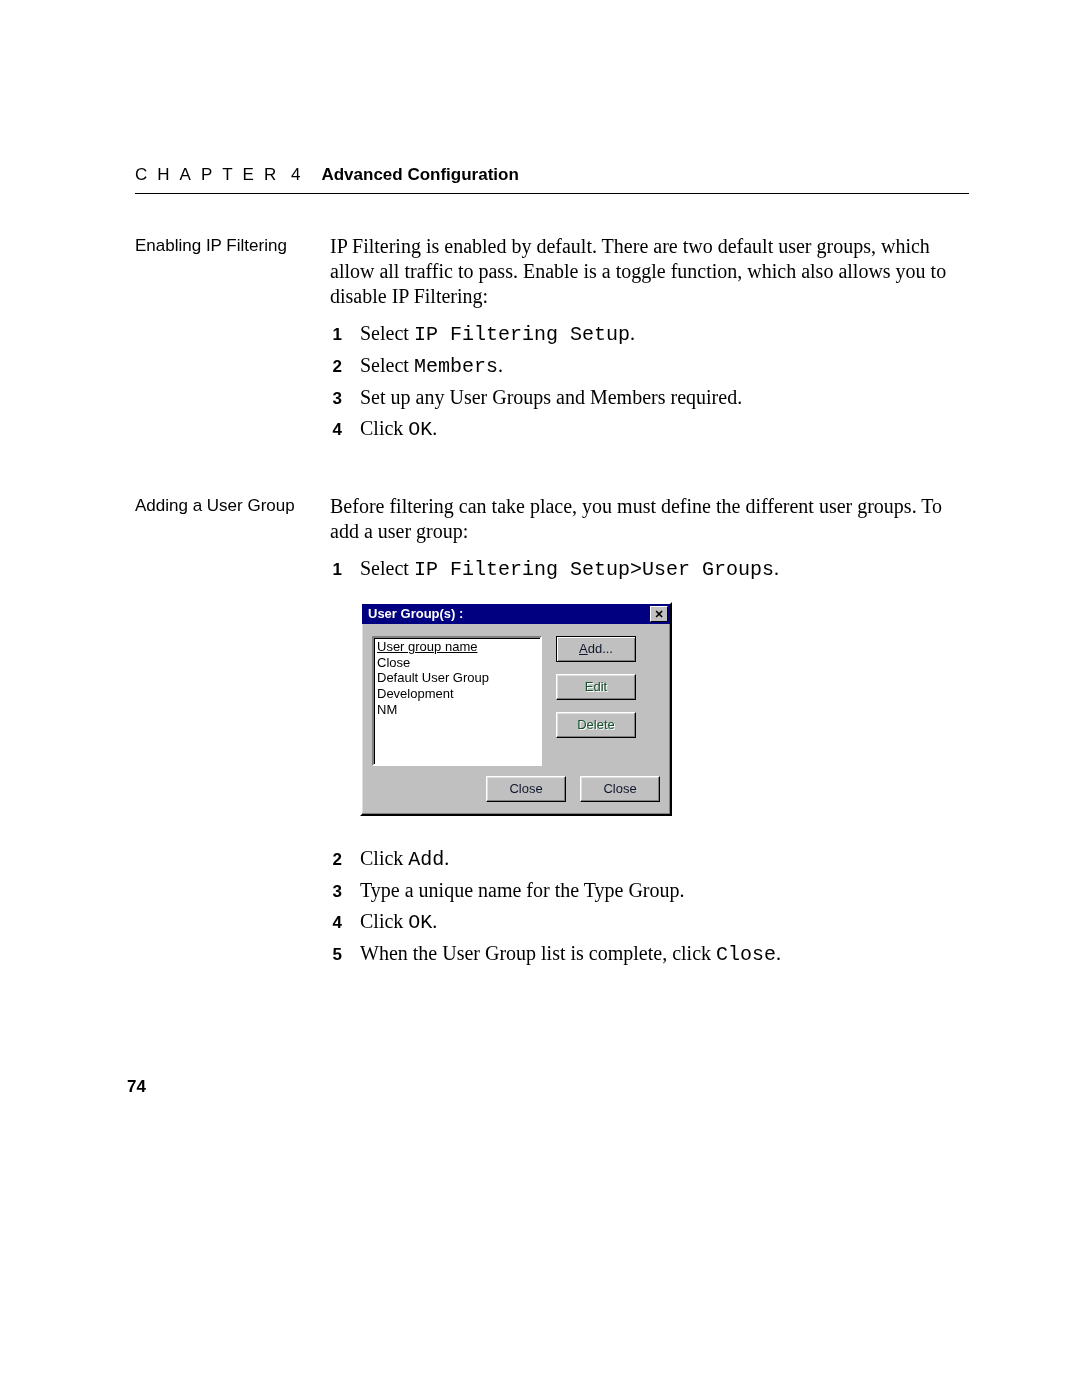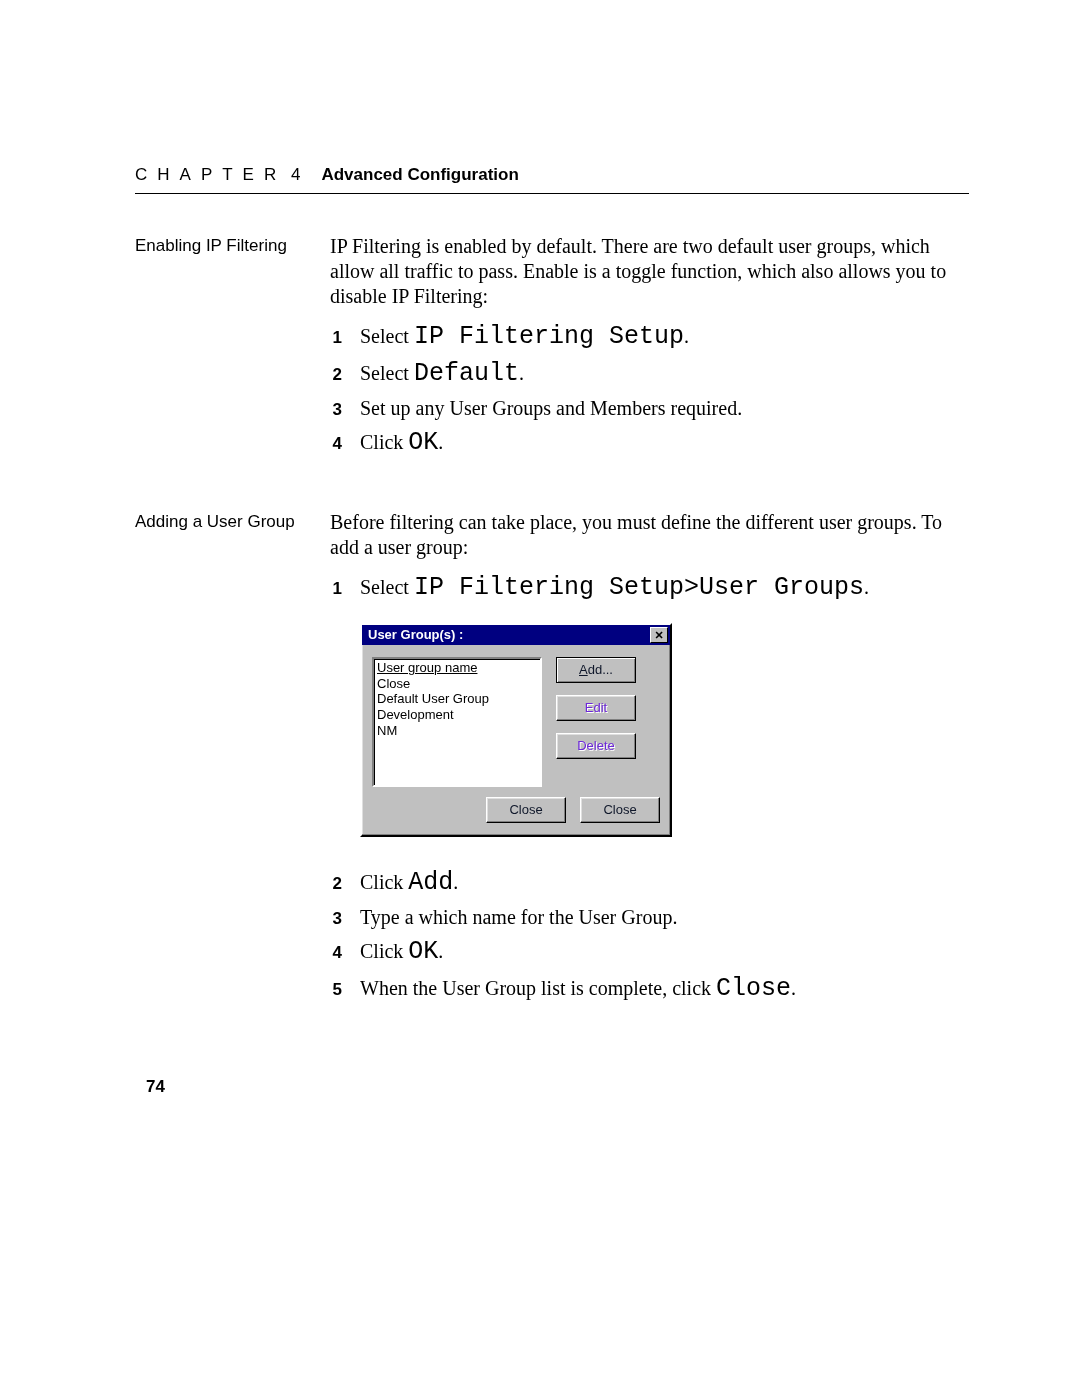--- a/index.html
+++ b/index.html
@@ -74,21 +74,21 @@
     font-size: 17px;
     width: 12px;
     text-align: right;
     flex: 0 0 12px;
   }
   ol.steps li .txt {
     flex: 1;
   }
   .mono {
     font-family: "Courier New", Courier, monospace;
-    font-size: 25px;
+    font-size: 20px;
   }
   .section-gap {
     height: 26px;
   }
 
   
   .dialog-wrap {
     margin: 20px 0 30px 30px;
   }
   .dialog {
@@ -171,36 +171,36 @@
     display: flex;
     align-items: center;
     justify-content: center;
     color: #0f172a;
   }
   .win-btn.default {
     border: 1px solid #000;
     box-shadow: inset 1px 1px 0 #fff, inset -1px -1px 0 #808080;
   }
   .win-btn.disabled {
-    color: #6d28d9;
+    color: #14532d;
     text-shadow: 1px 1px 0 #fff;
   }
   .win-btn .ul {
     text-decoration: underline;
   }
   .dialog-footer {
     display: flex;
     justify-content: flex-end;
     gap: 14px;
     padding: 0 10px 12px 10px;
   }
 
   .page-number {
     position: absolute;
-    left: 146px;
+    left: 127px;
     bottom: 300px;
     font-family: Arial, Helvetica, sans-serif;
     font-weight: bold;
     font-size: 17px;
   }
 </style>
 </head>
 <body>
 
 <div class="page">
@@ -221,21 +221,21 @@
       <ol class="steps">
         <li>
           <span class="num">1</span>
           <span class="txt">
             <span>Select </span><span class="mono">IP Filtering Setup</span><span>.</span>
           </span>
         </li>
         <li>
           <span class="num">2</span>
           <span class="txt">
-            <span>Select </span><span class="mono">Default</span><span>.</span>
+            <span>Select </span><span class="mono">Members</span><span>.</span>
           </span>
         </li>
         <li>
           <span class="num">3</span>
           <span class="txt">
             <span>Set up any User Groups and Members required.</span>
           </span>
         </li>
         <li>
           <span class="num">4</span>
@@ -303,21 +303,21 @@
       <ol class="steps">
         <li>
           <span class="num">2</span>
           <span class="txt">
             <span>Click </span><span class="mono">Add</span><span>.</span>
           </span>
         </li>
         <li>
           <span class="num">3</span>
           <span class="txt">
-            <span>Type a which name for the User Group.</span>
+            <span>Type a unique name for the Type Group.</span>
           </span>
         </li>
         <li>
           <span class="num">4</span>
           <span class="txt">
             <span>Click </span><span class="mono">OK</span><span>.</span>
           </span>
         </li>
         <li>
           <span class="num">5</span>

